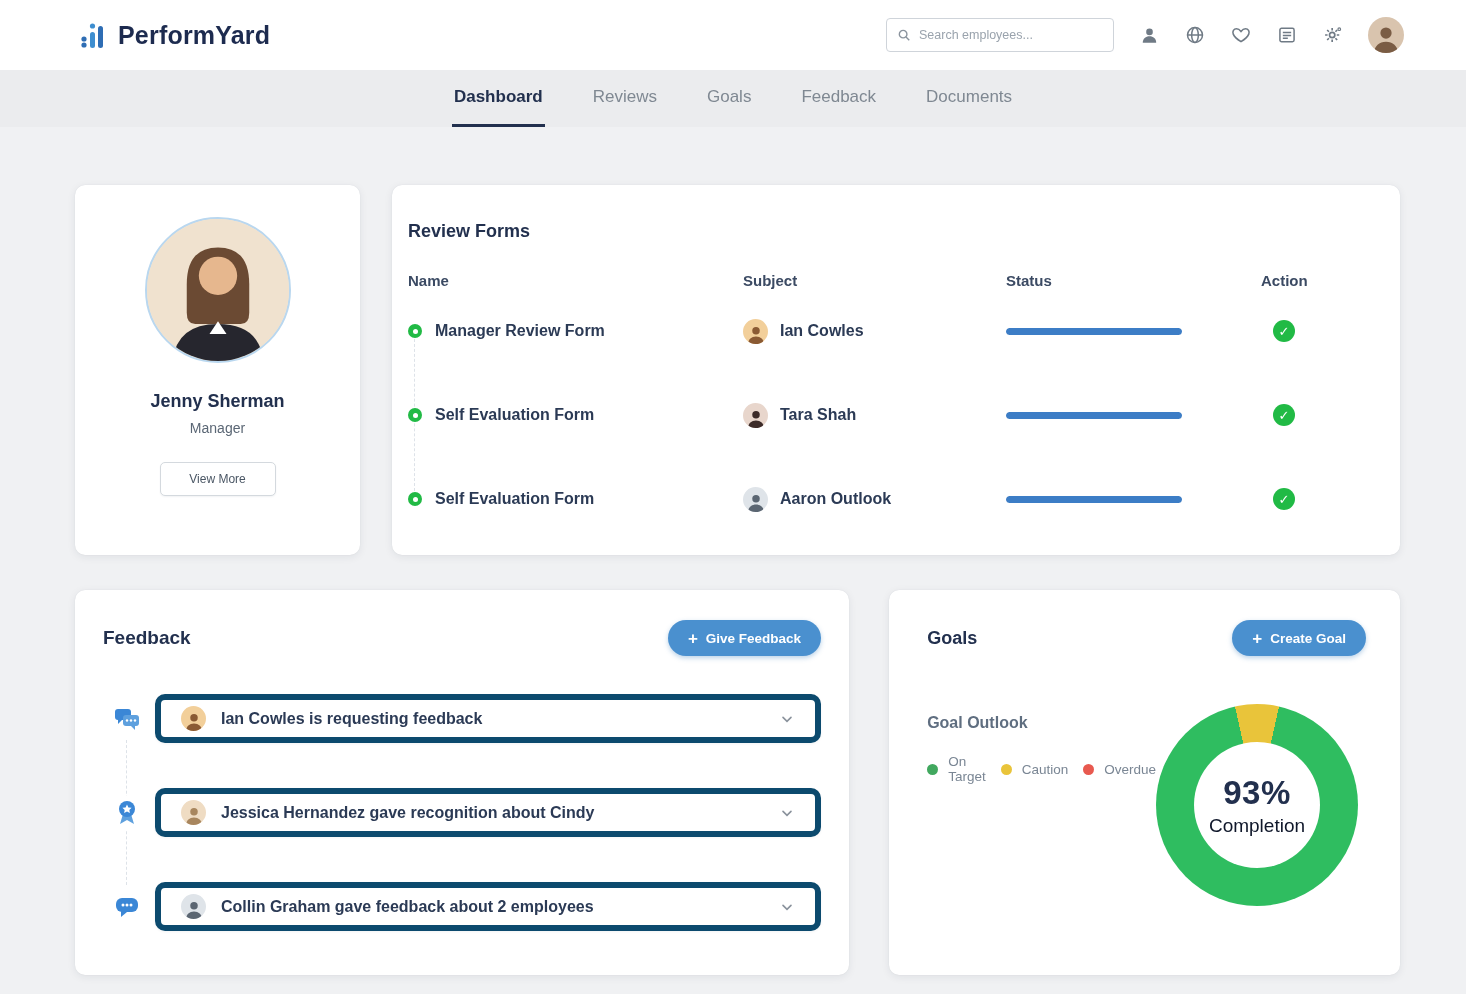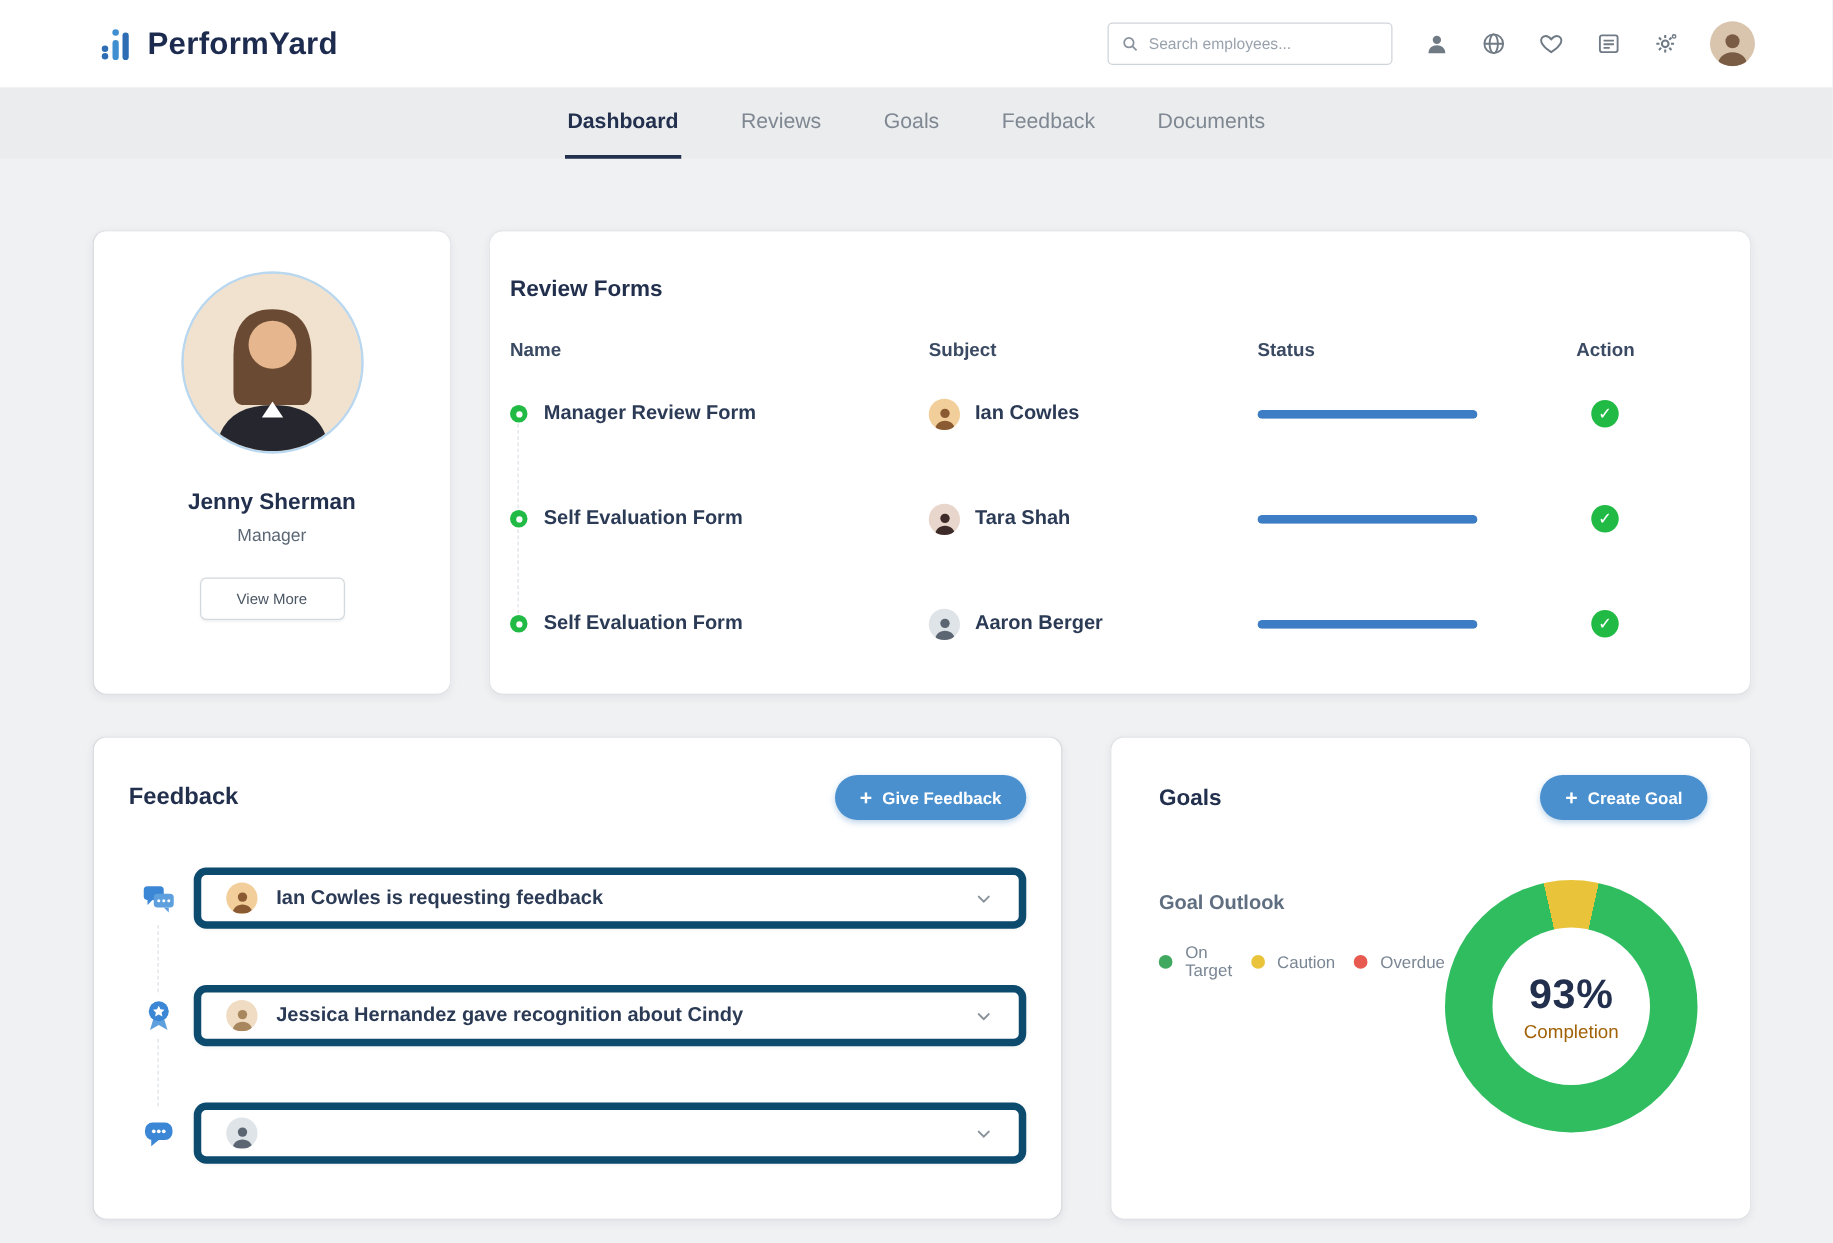--- a/index.html
+++ b/index.html
@@ -129,21 +129,21 @@
   .donut-wrap { margin-left:auto; margin-right:8px; }
   .donut {
     width:202px; height:202px; border-radius:50%;
     display:flex; align-items:center; justify-content:center;text-align:center;
   }
   .donut-hole {
     width:126px; height:126px; border-radius:50%; background:#fff;
     display:flex; flex-direction:column; align-items:center; justify-content:center;
   }
   .donut-value { font-size:33px; font-weight:bold; color:#22304e; letter-spacing:.5px; }
-  .donut-label { font-size:15px; color:#a16207; margin-top:3px; }
+  .donut-label { font-size:19px; color:#0f172a; margin-top:3px; }
 
   svg { display:block; }
 </style>
 </head>
 <body>
 
 <div class="header">
   <div class="brand">
     <span>
       <svg width="30" height="26" viewBox="0 0 30 26">
@@ -297,21 +297,21 @@
             <span class="status-dot"></span>
             <span>Self Evaluation Form</span>
           </div>
           <div class="rf-subject">
             <span class="avatar-xs" style="background:#dfe4e9">
               <svg width="22" height="20" viewBox="0 0 24 24" fill="#5b6672">
                   <circle cx="12" cy="8" r="4.5"></circle>
                   <path d="M2.5 24c0-5.5 4.2-9 9.5-9s9.5 3.5 9.5 9z"></path>
                 </svg>
             </span>
-            <span>Aaron Berger</span>
+            <span>Aaron Outlook</span>
           </div>
           <div class="progress-track">
             <div class="progress-fill" style="width: 100%;"></div>
           </div>
           <div>
               <span class="check-badge">✓</span>
             </div>
         </div>
       </div>
     </div>
@@ -399,20 +399,21 @@
             </svg>
           </span>
             </span>
           <div class="fb-entry">
             <span class="avatar-xs" style="background:#dfe4e9">
               <svg width="22" height="20" viewBox="0 0 24 24" fill="#5b6672">
                   <circle cx="12" cy="8" r="4.5"></circle>
                   <path d="M2.5 24c0-5.5 4.2-9 9.5-9s9.5 3.5 9.5 9z"></path>
                 </svg>
             </span>
+            <span class="fb-text">Collin Graham gave feedback about 2 employees</span>
             <span class="fb-chevron">
               <svg width="16" height="16" viewBox="0 0 24 24" fill="none" stroke="#8a929c" stroke-width="2.4" stroke-linecap="round">
                   <path d="M6 9.5l6 6 6-6"></path>
                 </svg>
             </span>
           </div>
         </div>
       </div>
     </div>
 

